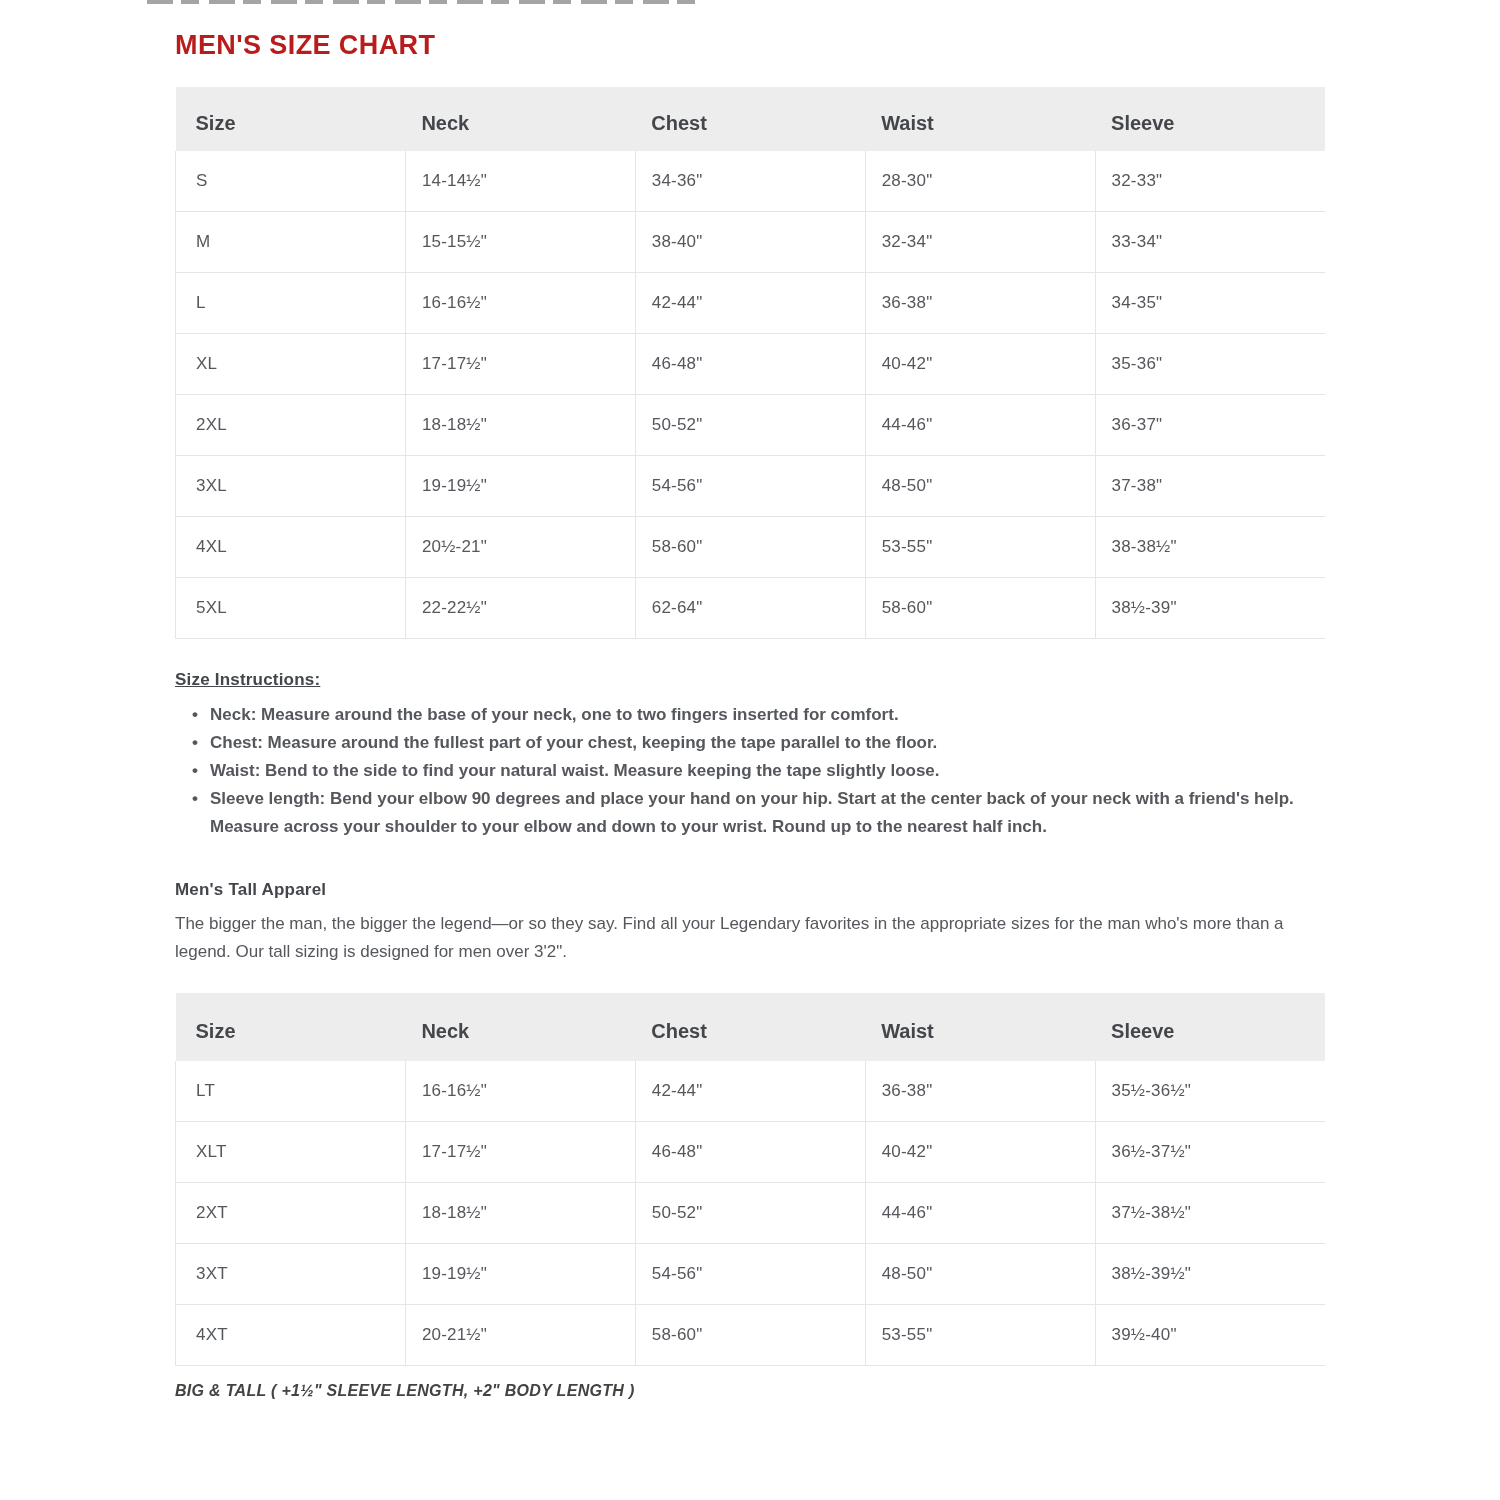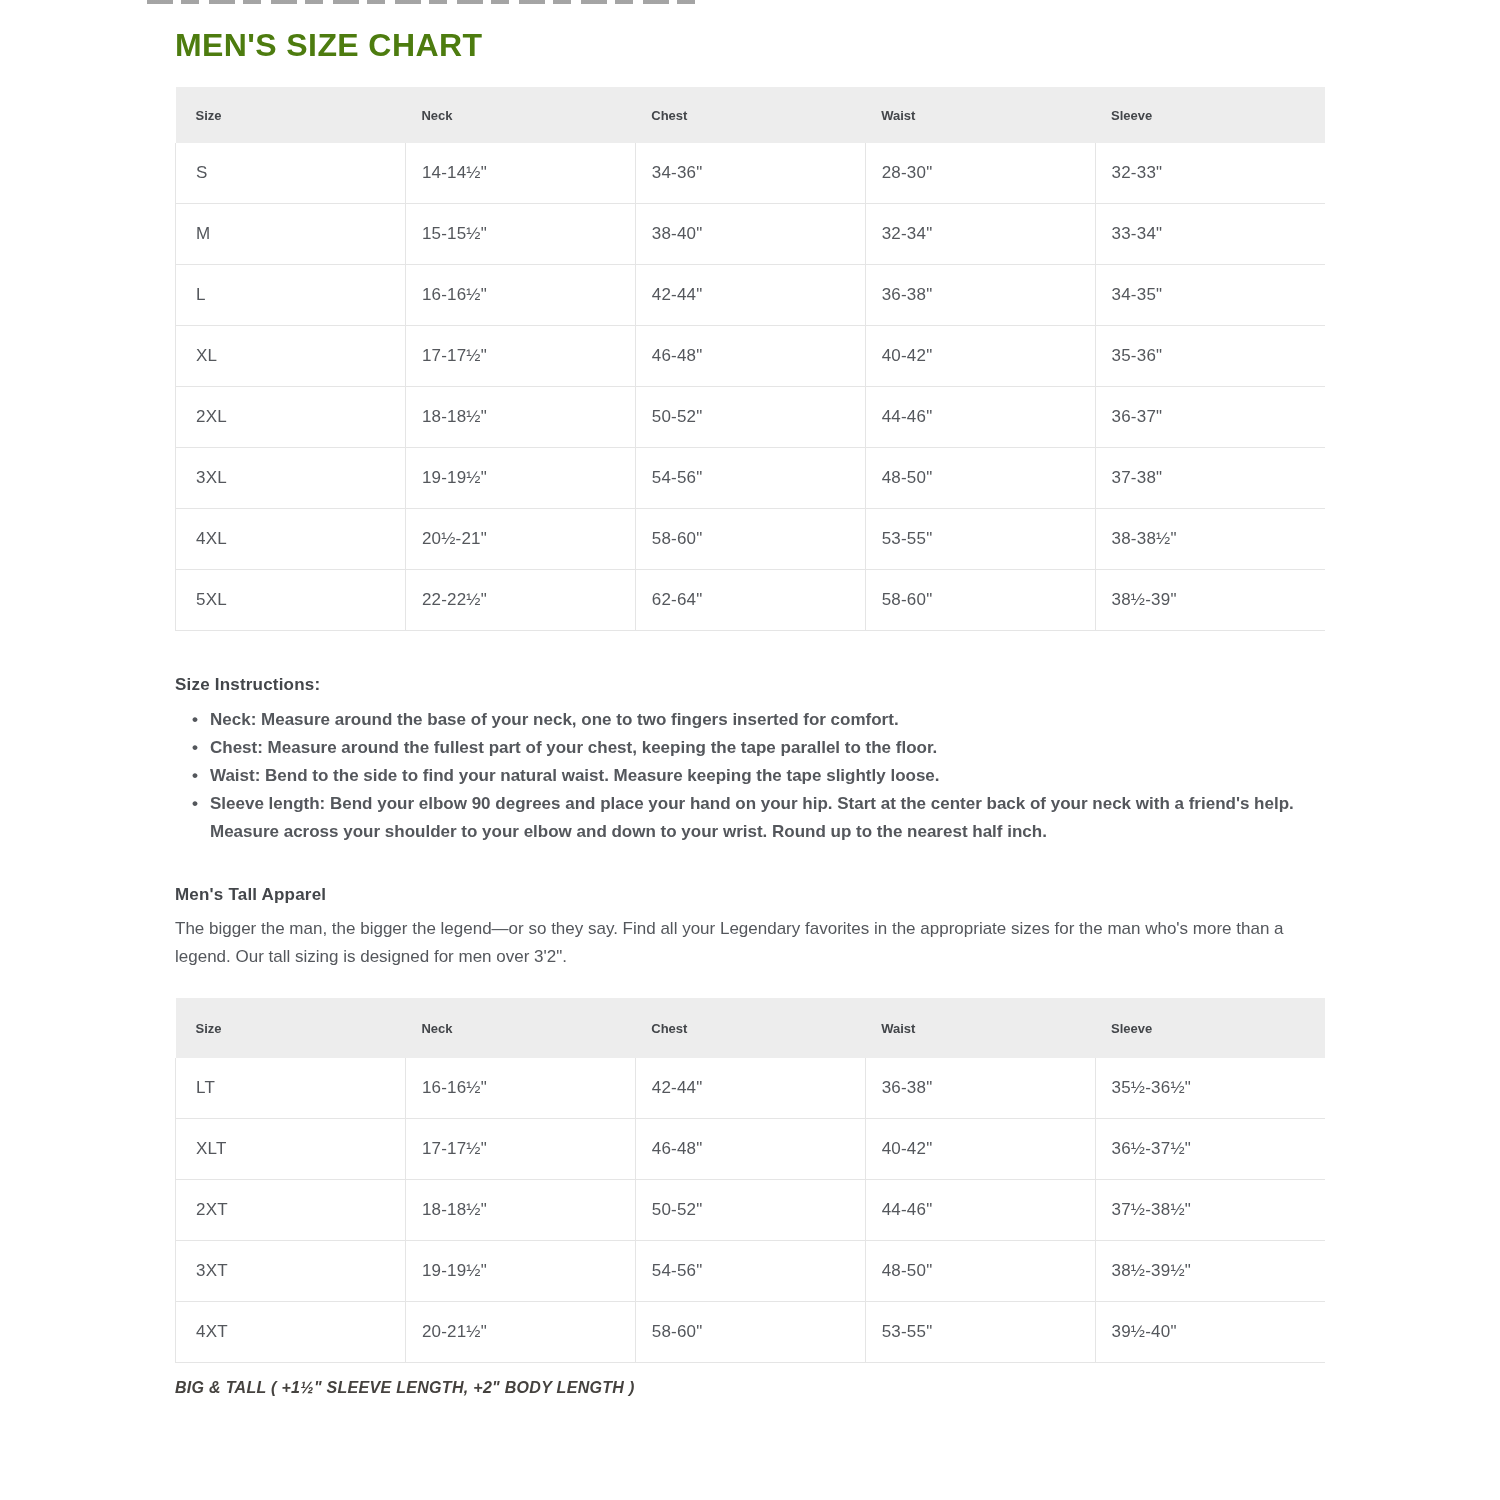--- a/index.html
+++ b/index.html
@@ -27,41 +27,41 @@
     top: 0;
     width: 555px;
     height: 4px;
     opacity: 0.55;
     background: repeating-linear-gradient(90deg,
       #5a5a5a 0 26px, rgba(255,255,255,0) 26px 34px,
       #5a5a5a 34px 52px, rgba(255,255,255,0) 52px 62px);
   }
   .title {
     margin: 30px 0 12px 0;
-    font-size: 32px;
+    font-size: 27px;
     line-height: 30px;
     font-weight: bold;
     letter-spacing: 0.4px;
-    color: #4d7c0f;
+    color: #b91c1c;
   }
   table.size-table {
     margin-top: 27px;
     width: 1150px;
     border-collapse: collapse;
     table-layout: fixed;
   }
   table.size-table th {
     background: #ededed;
     height: 56px;
     text-align: left;
     vertical-align: middle;
-    font-size: 13px;
+    font-size: 20px;
     font-weight: bold;
     color: #43464a;
-    padding: 0 0 0 16px;
+    padding: 8px 0 0 16px;
     border: none;
   }
   table.size-table th:first-child { padding-left: 20px; }
   table.size-table td {
     height: 60px;
     vertical-align: middle;
     font-size: 17px;
     color: #54575c;
     padding: 0 0 0 16px;
     border-bottom: 1px solid #e5e5e5;
@@ -69,21 +69,21 @@
     letter-spacing: 0.2px;
   }
   table.size-table td:first-child { padding-left: 20px; }
   table.tall-table th { height: 60px; }
   .sub-heading {
     font-size: 17px;
     font-weight: bold;
     color: #43464a;
     letter-spacing: 0.2px;
   }
-  .instructions-heading { margin-top: 44px; }
+  .instructions-heading { margin-top: 31px; text-decoration: underline; }
   ul.instructions-list {
     list-style: none;
     margin: 11px 0 0 0;
     padding: 0 0 0 17px;
   }
   ul.instructions-list li {
     position: relative;
     padding-left: 18px;
     font-size: 17px;
     line-height: 28px;

